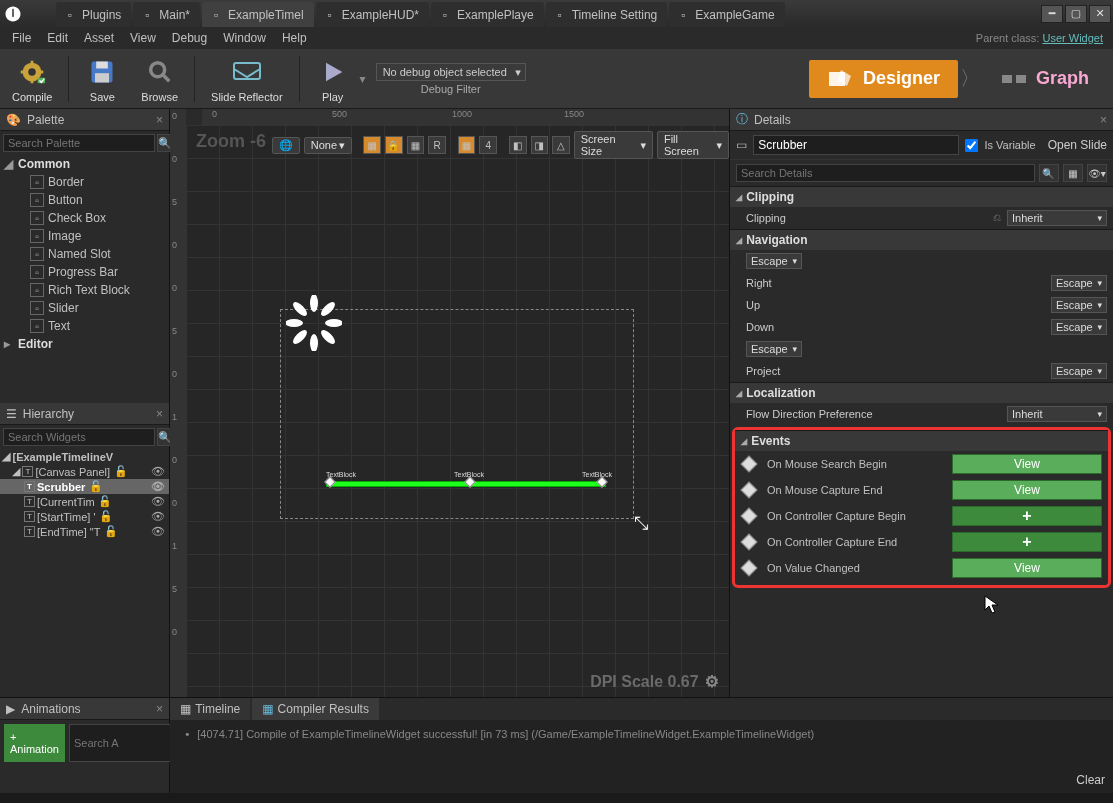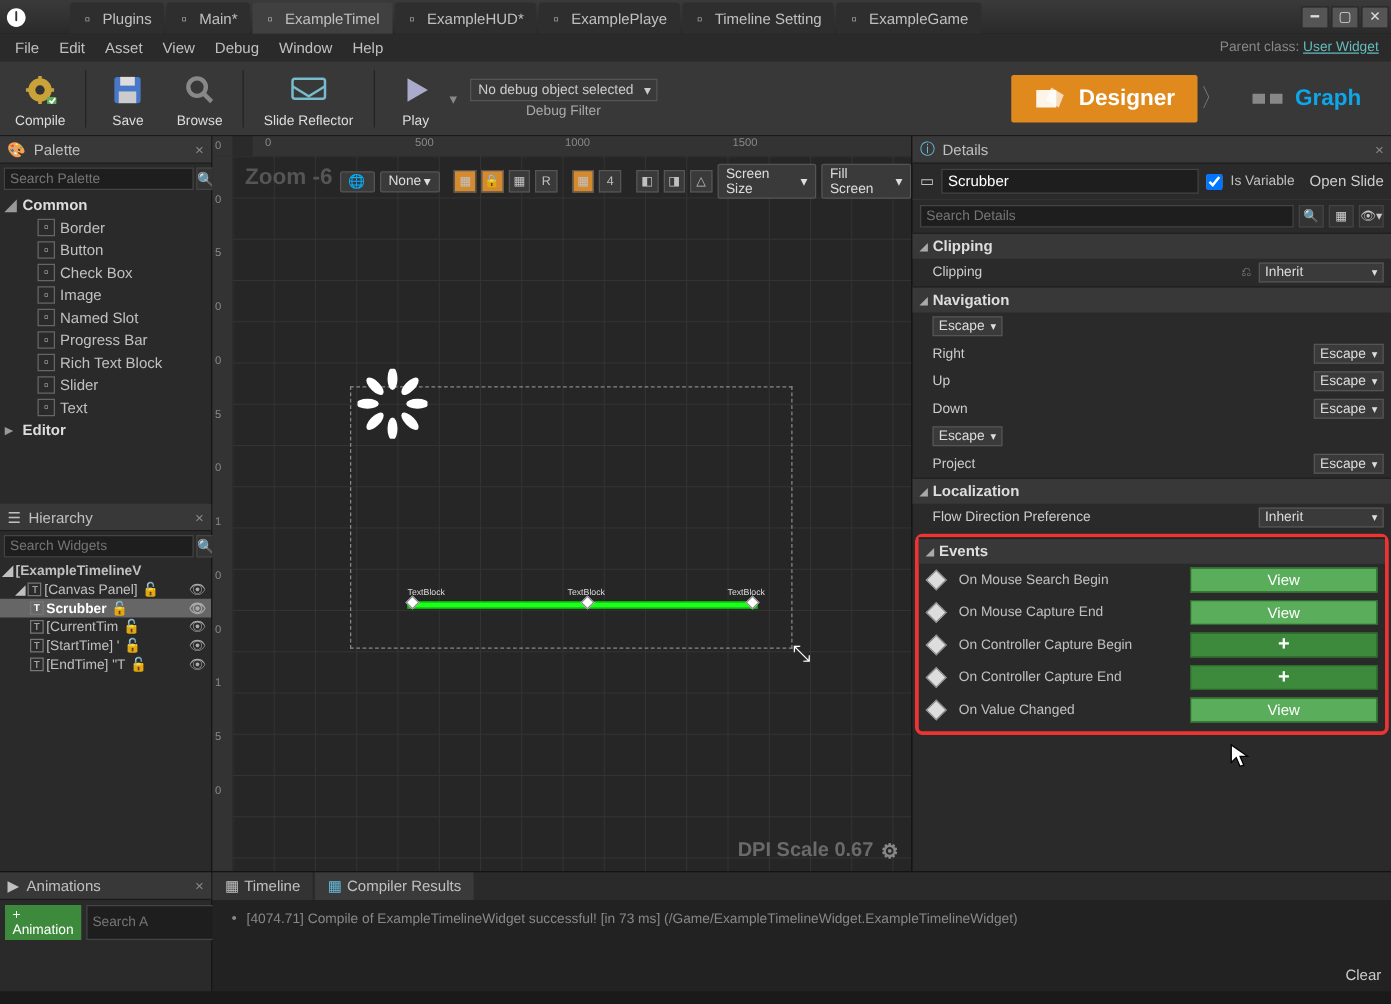--- a/index.html
+++ b/index.html
@@ -24,21 +24,21 @@
 .tool-bar { height:60px; background:#383838; display:flex; align-items:center; padding:0 6px; gap:10px; border-bottom:1px solid #1a1a1a;}
 .tool-btn { display:flex; flex-direction:column; align-items:center; justify-content:center; gap:2px; padding:2px 6px; color:#ddd; font-size:11px; }
 .tool-btn .ico { width:34px; height:34px; display:flex; align-items:center; justify-content:center; }
 .tool-sep { width:1px; height:46px; background:#222; }
 .debug-group { display:flex; flex-direction:column; align-items:center; gap:2px; }
 .debug-select { background:#3a3a3a; border:1px solid #555; color:#ccc; padding:2px 18px 2px 6px; font-size:11px; position:relative; }
 .debug-select::after { content:"▾"; position:absolute; right:4px; }
 .mode-tabs { margin-left:auto; display:flex; align-items:center; gap:0; }
 .mode-tab { padding:8px 18px; display:flex; align-items:center; gap:8px; font-size:18px; font-weight:600; }
 .mode-tab.designer { background:#e08a1e; color:#fff; border-radius:2px; }
-.mode-tab.graph { color:#0ea5e9; }
+.mode-tab.graph { color:#f9a8d4; }
 .mode-sep { width:24px; text-align:center; color:#777; font-size:20px; }
 
 
 .main { display:flex; height:588px; }
 .left-col { width:170px; display:flex; flex-direction:column; background:#2a2a2a; border-right:1px solid #111;}
 .panel-tab { height:22px; background:#383838; display:flex; align-items:center; padding:0 6px; gap:6px; border-bottom:1px solid #1a1a1a; font-size:12px;}
 .panel-tab .x { margin-left:auto; color:#888; }
 .search-row { display:flex; padding:3px; gap:2px; }
 .search-row input { flex:1; background:#1e1e1e; border:1px solid #444; color:#ccc; padding:2px 4px; font-size:11px; }
 .search-row .mag { width:18px; height:18px; background:#333; border:1px solid #444; display:flex; align-items:center; justify-content:center; color:#ccc; font-size:11px;}
@@ -98,21 +98,21 @@
 .event-row { display:flex; align-items:center; padding:3px 6px 3px 8px; gap:6px; font-size:11px;}
 .event-row .diamond { width:12px; height:12px; background:#ddd; transform:rotate(45deg); border:1px solid #888; flex-shrink:0;}
 .event-row .label { flex:1; padding-left:6px;}
 .events-box { border:3px solid #e33; border-radius:6px; margin:2px; padding-bottom:4px;}
 
 
 .bottom { height:96px; display:flex; background:#222; border-top:1px solid #111;}
 .anim-panel { width:170px; background:#2a2a2a; display:flex; flex-direction:column; border-right:1px solid #111;}
 .anim-ctrl { display:flex; padding:4px; gap:4px;}
 .anim-add { background:#3d8a3d; color:#fff; padding:2px 6px; font-size:11px; display:flex; align-items:center; gap:2px;}
-.anim-search { flex:1; background:#1e1e1e; border:1px solid #444; color:#888; padding:2px 4px; font-size:11px;}
+.anim-search { flex:1; background:#1e1e1e; border:1px solid #444; color:#888; padding:12px 4px; font-size:11px;}
 .log-panel { flex:1; background:#222; display:flex; flex-direction:column;}
 .log-tabs { height:22px; display:flex; background:#2a2a2a;}
 .log-tab { padding:3px 10px; display:flex; align-items:center; gap:4px; font-size:12px; background:#333; margin-right:2px;}
 .log-content { flex:1; padding:8px 14px; font-family:Consolas,monospace; font-size:11px; color:#888;}
 .log-clear { position:absolute; right:8px; bottom:6px; color:#ccc; font-size:12px;}
 
 .ruler-mark { position:absolute; top:0; font-size:9px; color:#888;}
 .ruler-left-mark { position:absolute; left:2px; font-size:9px; color:#888;}
 
 svg { display:block; }
@@ -366,21 +366,21 @@
     </div>
   </div>
 
   <div class="center-col">
     <div style="display:flex;">
       <div style="width:16px;height:16px;background:#333;"></div>
       <div class="ruler-top" id="ruler-top" style="flex:1;">
           <div class="ruler-mark" style="left: 10px;">0</div>
           <div class="ruler-mark" style="left: 130px;">500</div>
           <div class="ruler-mark" style="left: 250px;">1000</div>
-          <div class="ruler-mark" style="left: 384px; text-align: right;">1500</div>
+          <div class="ruler-mark" style="left: 362px; text-align: right;">1500</div>
           <div class="ruler-mark" style="left: 506px; margin-left: 48px;">2000</div>
         </div>
     </div>
     <div class="viewport-wrap">
       <div class="ruler-left" id="ruler-left">
           <div class="ruler-left-mark" style="top: 2px;">0</div>
           <div class="ruler-left-mark" style="top: 45px;">0</div>
           <div class="ruler-left-mark" style="top: 88px;">5</div>
           <div class="ruler-left-mark" style="top: 131px;">0</div>
           <div class="ruler-left-mark" style="top: 174px;">0</div>

